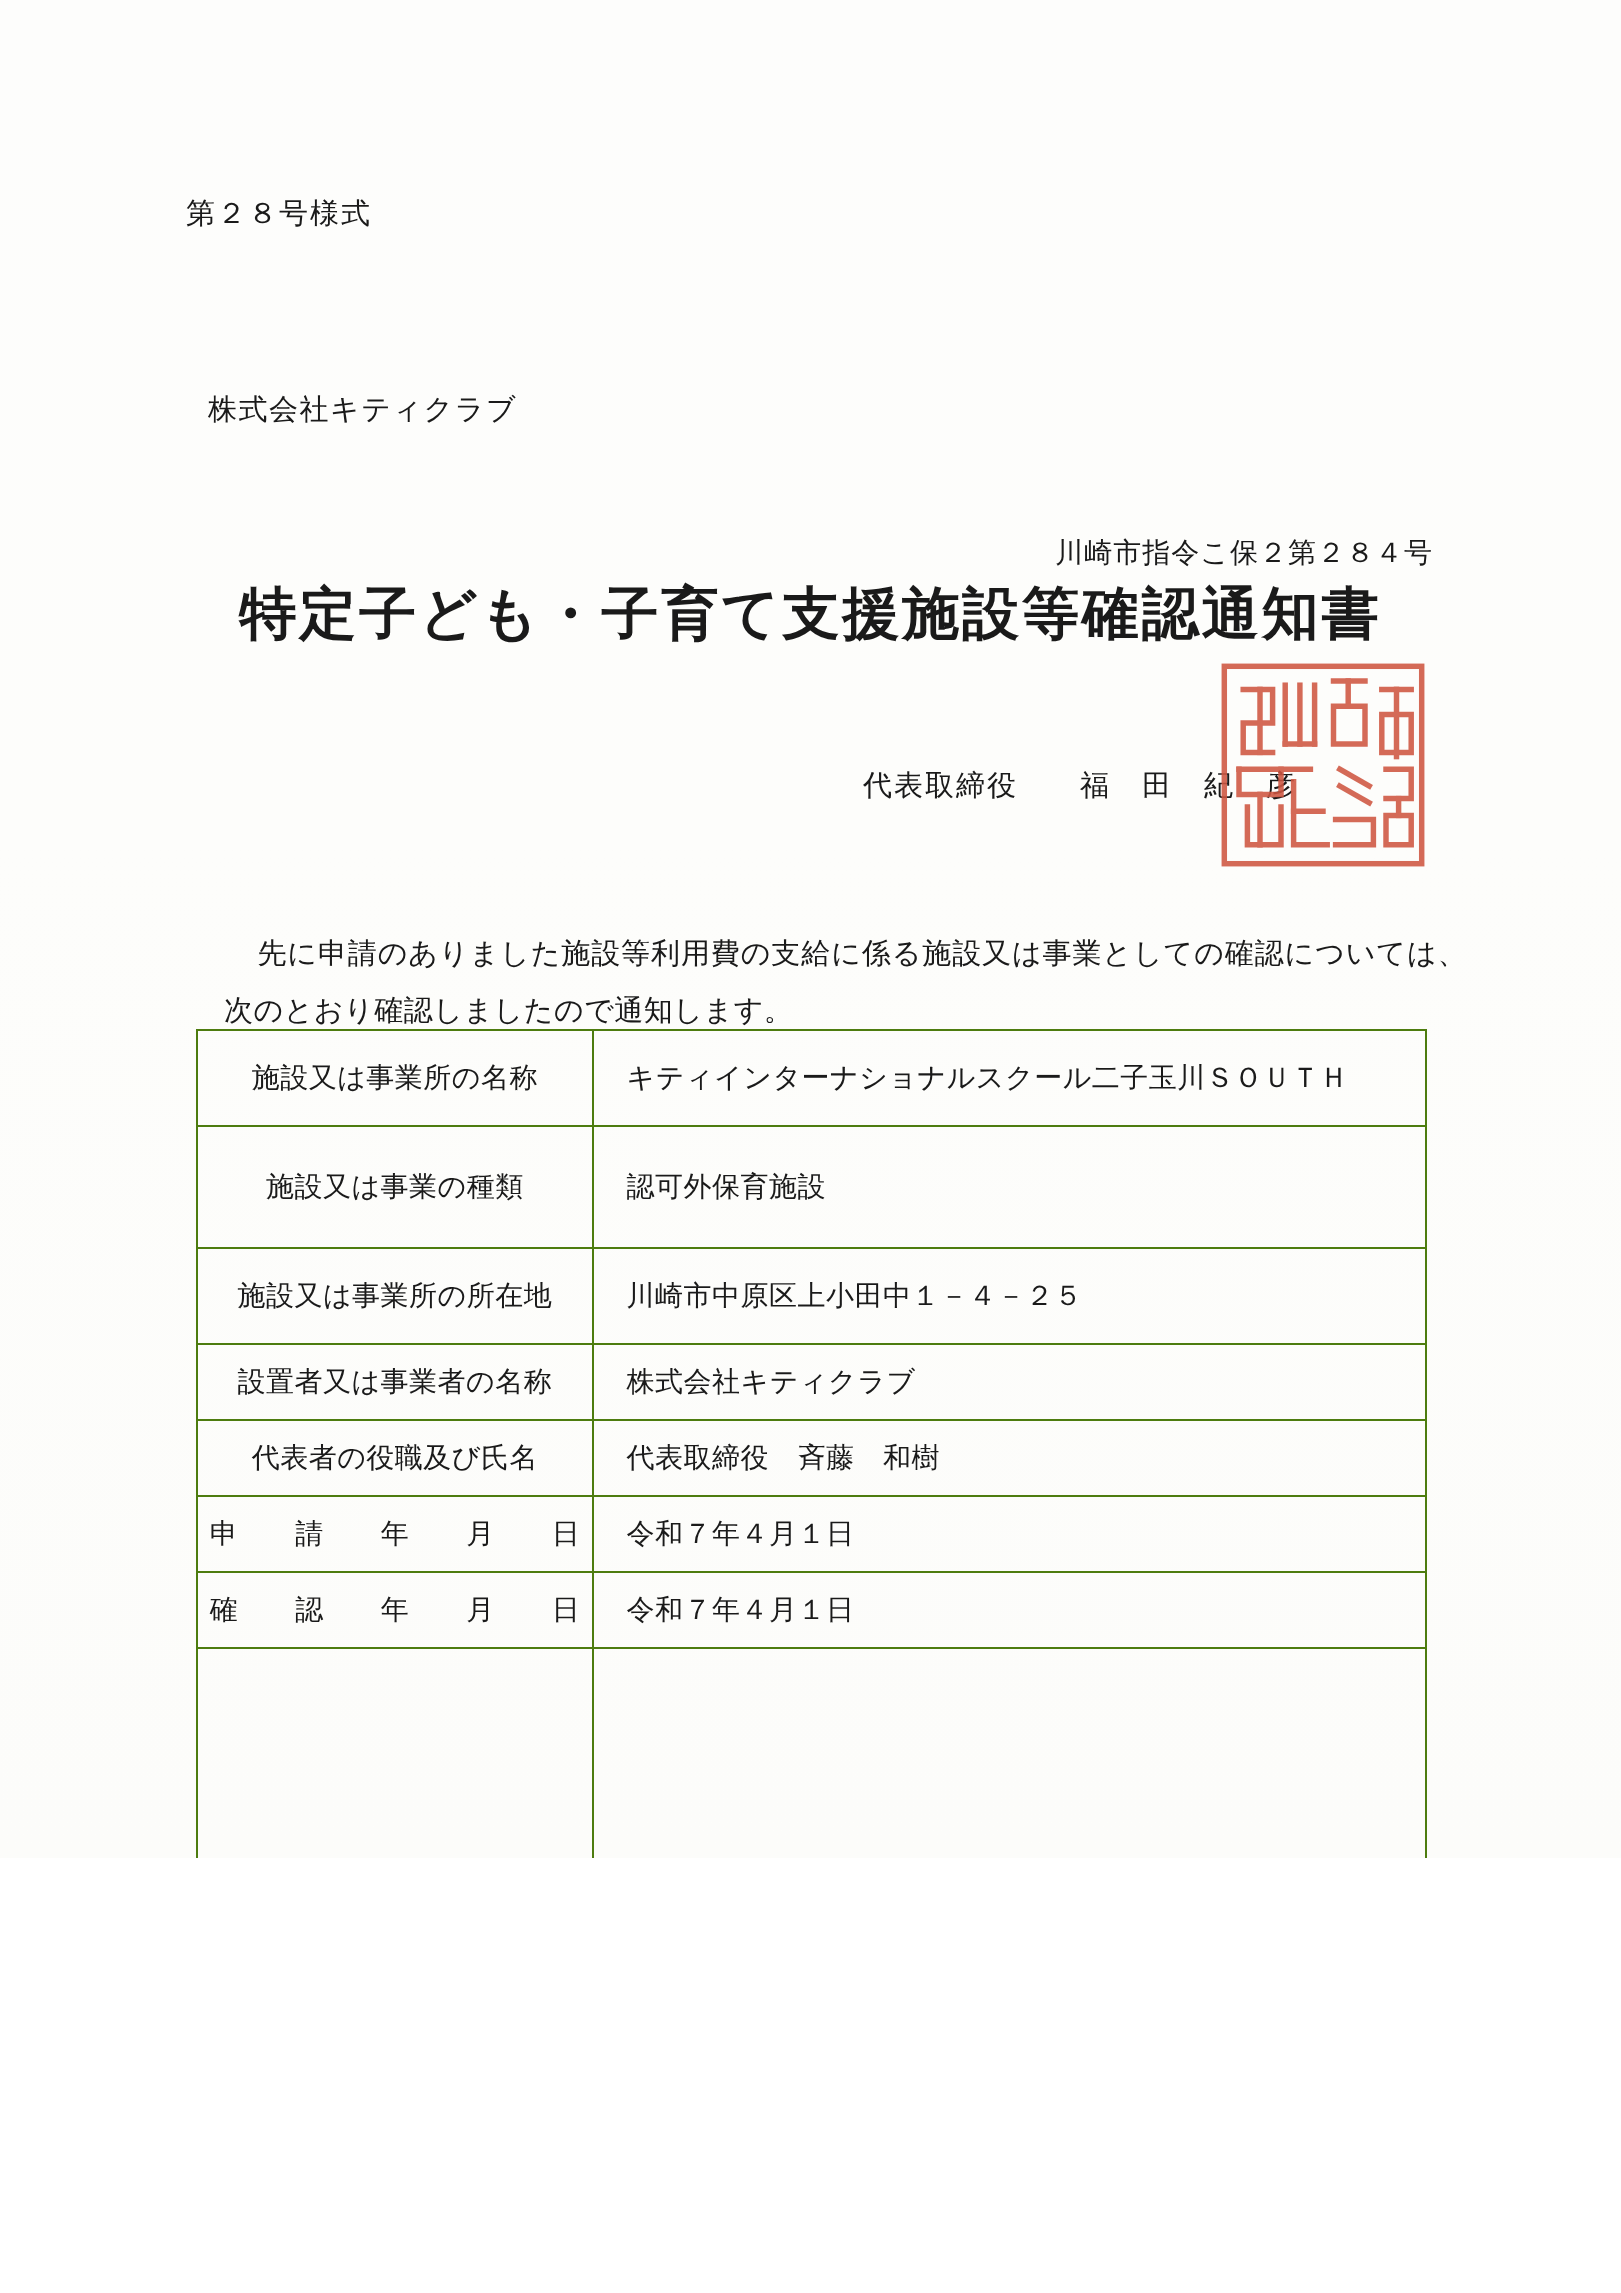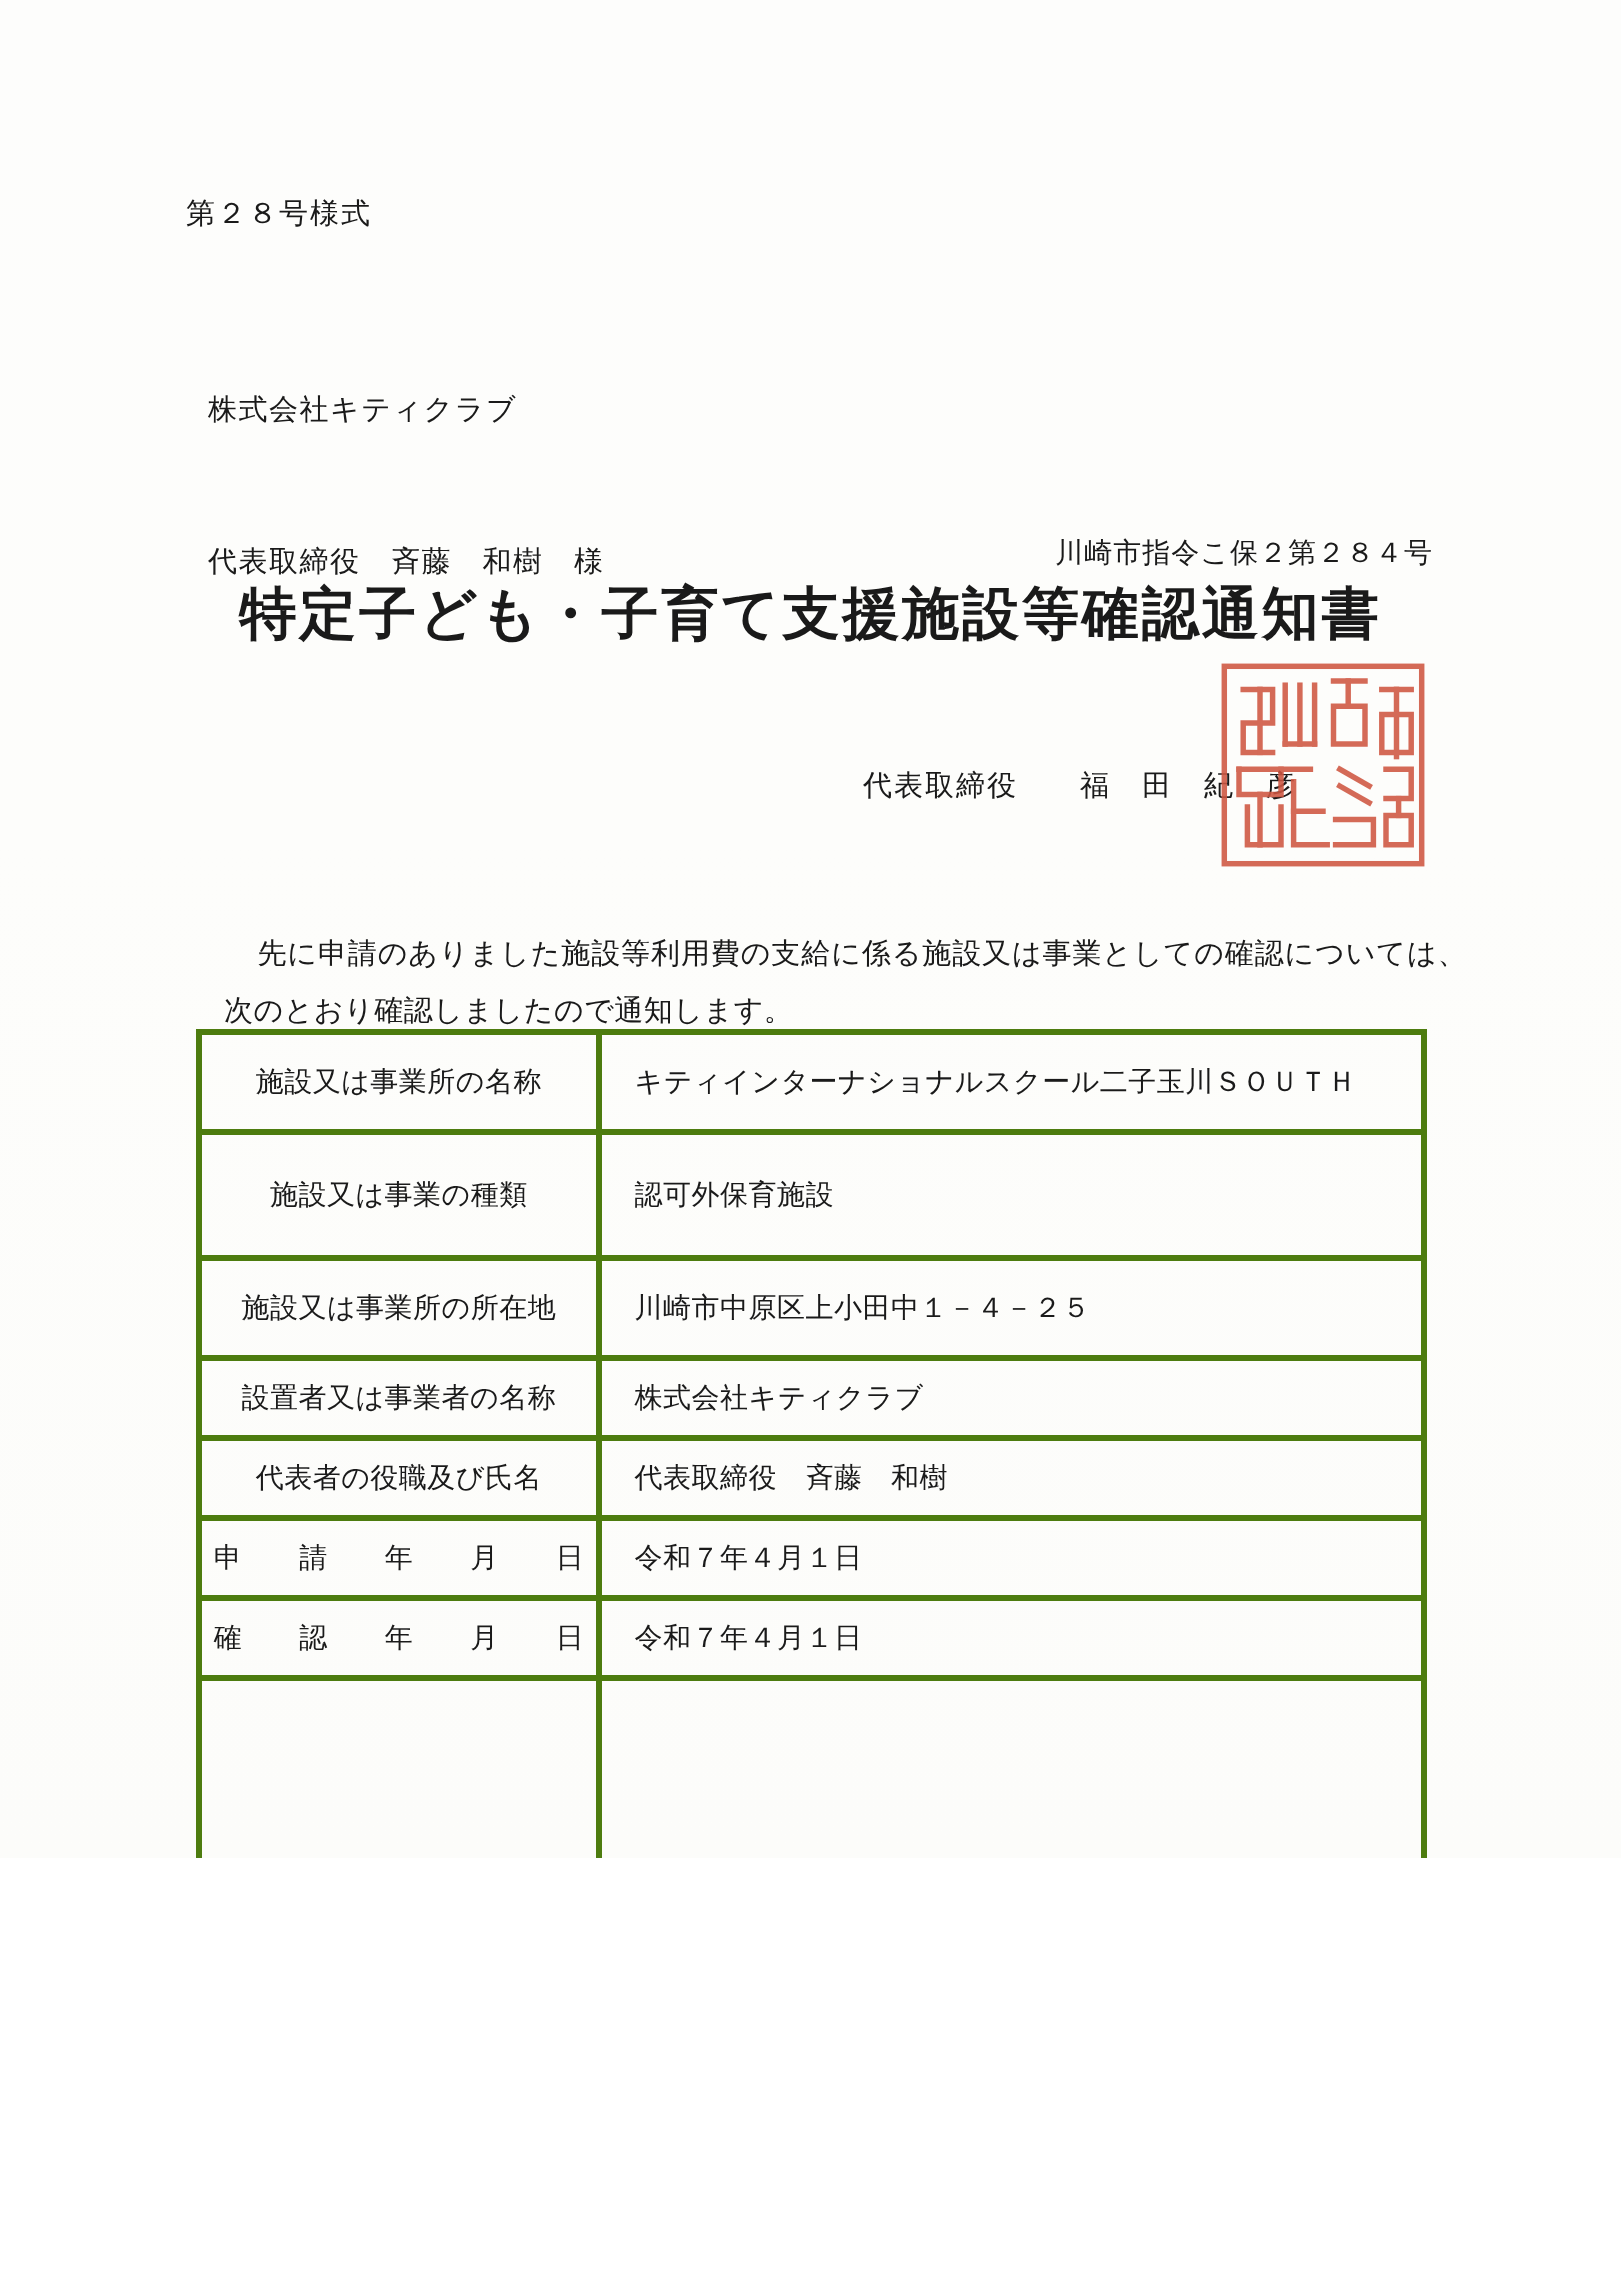--- a/index.html
+++ b/index.html
@@ -110,21 +110,21 @@
   
   .info-table {
     position: absolute;
     left: 196px;
     top: 1029px;
     width: 1231px;
     border-collapse: collapse;
     table-layout: fixed;
   }
   .info-table td {
-    border: 6px solid #4d7c0f;
+    border: 2px solid #4d7c0f;
     padding: 0 11.8px;
     font-size: 28px;
     vertical-align: middle;
     letter-spacing: 0.5px;
   }
   .info-table td.label {
     width: 370px;
     text-align: center;
     white-space: nowrap;
   }
@@ -145,21 +145,20 @@
 </head>
 <body>
 
 <div class="page">
   <div class="layer">
 
     <div class="form-no">第２８号様式</div>
 
     <div class="addressee">
       <div>株式会社キティクラブ</div>
-      <div>代表取締役　斉藤　和樹　様</div>
     </div>
 
     <div class="docmeta">
       <div>川崎市指令こ保２第２８４号</div>
     </div>
 
     <div class="doc-title">特定子ども・子育て支援施設等確認通知書</div>
 
     <div class="issuer">代表取締役　　福　田　紀　彦</div>
 

